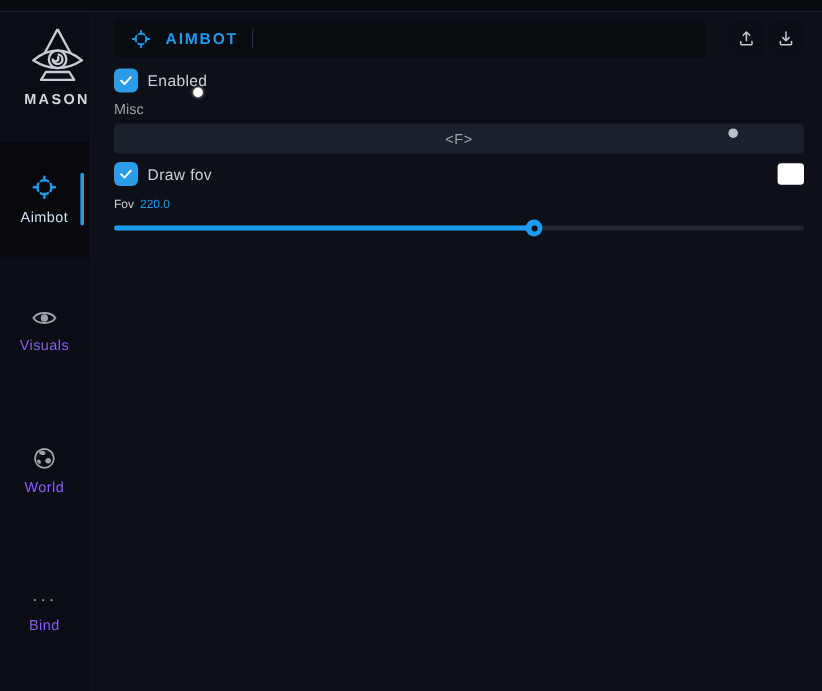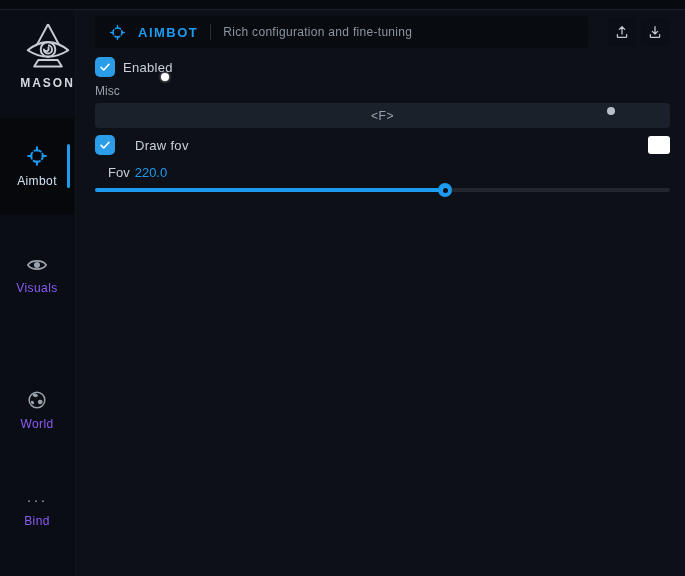--- a/index.html
+++ b/index.html
@@ -31,21 +31,21 @@
   .nav-item .nav-label { font-size:12px; color:#8b5cf6; letter-spacing:0.4px; }
   .nav-item.active {
     top:108px; height:96px; justify-content:center; background:#06080c;
   }
   .nav-item.active .nav-label { color:#cfe2f1; }
   .active-bar {
     position:absolute; right:4px; top:26px; width:3px; height:44px;
     background:#1d9bf0; border-radius:2px;
   }
   .nav-visuals { top:246px; }
-  .nav-world   { top:380px;text-align:center; }
+  .nav-world   { top:362px;text-align:center; }
   .nav-misc    { top:483px; }
   .ellipsis-glyph { font-size:15px; letter-spacing:2px; color:#9aa3ad; line-height:14px; }
   
   .main { position:absolute; left:76px; top:10px; width:609px; height:566px; }
   .title-panel {
     position:absolute; left:19px; top:6px; width:493px; height:32px;
     background:#080b10; border-radius:4px; display:flex; align-items:center;
     padding:0 14px; gap:12px;
   }
   .title-text { color:#1d9bf0; font-size:13px; font-weight:bold; letter-spacing:1.5px; }
@@ -61,37 +61,37 @@
   
   .checkbox {
     position:absolute; width:20px; height:20px; border-radius:5px;
     background:#2b9de8; display:flex; align-items:center; justify-content:center;
     cursor:pointer;
   }
   .cb-enabled { left:19px; top:47px; }
   .cb-drawfov { left:19px; top:125px; }
   .row-label { position:absolute; font-size:13px; color:#c9d1d9; letter-spacing:0.3px; }
   .lbl-enabled { left:47px; top:50px;text-align:center; }
-  .lbl-drawfov { left:47px; top:128px;margin-left:12px; }
+  .lbl-drawfov { left:47px; top:128px; }
   .field-label { position:absolute; left:19px; top:74px; font-size:12px; color:#98a1ab; }
   .bind-input {
     position:absolute; left:19px; top:93px; width:575px; height:25px;
     background:#1a212a; border-radius:4px; display:flex; align-items:center;
     justify-content:center; cursor:text;
   }
   .bind-value { font-size:12px; color:#9aa3ad; letter-spacing:0.5px; }
   .gray-dot {
     position:absolute; left:531px; top:97px; width:8px; height:8px;
     border-radius:50%; background:#b9bfc6;
   }
   .color-swatch {
     position:absolute; left:572px; top:126px; width:22px; height:18px;
     border-radius:3px; cursor:pointer;
   }
-  .fov-label-row { position:absolute; left:19px; top:155px; font-size:13px;margin-left:13px; }
+  .fov-label-row { position:absolute; left:19px; top:155px; font-size:10px; }
   .fov-name { color:#c9d1d9; }
   .fov-value { color:#1d9bf0; margin-left:5px; }
   .slider {
     position:absolute; left:19px; top:178px; width:575px; height:4px;
     border-radius:2px; background:#22262d; cursor:pointer;
   }
   .slider-fill { height:4px; border-radius:2px; background:#1d9bf0; width:0; }
   .slider-thumb {
     position:absolute; top:-5px; width:14px; height:14px; border-radius:50%;
     background:#1d9bf0; display:flex; align-items:center; justify-content:center;
@@ -167,21 +167,20 @@
 
   <div class="title-panel">
     <svg width="17" height="17" viewBox="0 0 24 24">
       <g stroke="#1d9bf0" stroke-width="2.2" fill="none" stroke-linecap="round">
         <circle cx="12" cy="12" r="6.4" stroke-dasharray="7 3.05" stroke-dashoffset="3.5"></circle>
         <path d="M12 2.4 V6 M12 18 V21.6 M2.4 12 H6 M18 12 H21.6"></path>
       </g>
     </svg>
     <span class="title-text">AIMBOT</span>
     <span class="title-divider"></span>
-    <span class="subtitle-text">Rich configuration and fine-tuning</span>
   </div>
 
   <div class="icon-btn upload">
     <svg width="16" height="16" viewBox="0 0 24 24">
       <g stroke="#c3c9d0" stroke-width="1.9" fill="none" stroke-linecap="round" stroke-linejoin="round">
         <path d="M12 15 V4 M8 8 L12 4 L16 8"></path>
         <path d="M5 16 v2.6 q0 1.4 1.4 1.4 h11.2 q1.4 0 1.4 -1.4 V16"></path>
       </g>
     </svg>
   </div>

